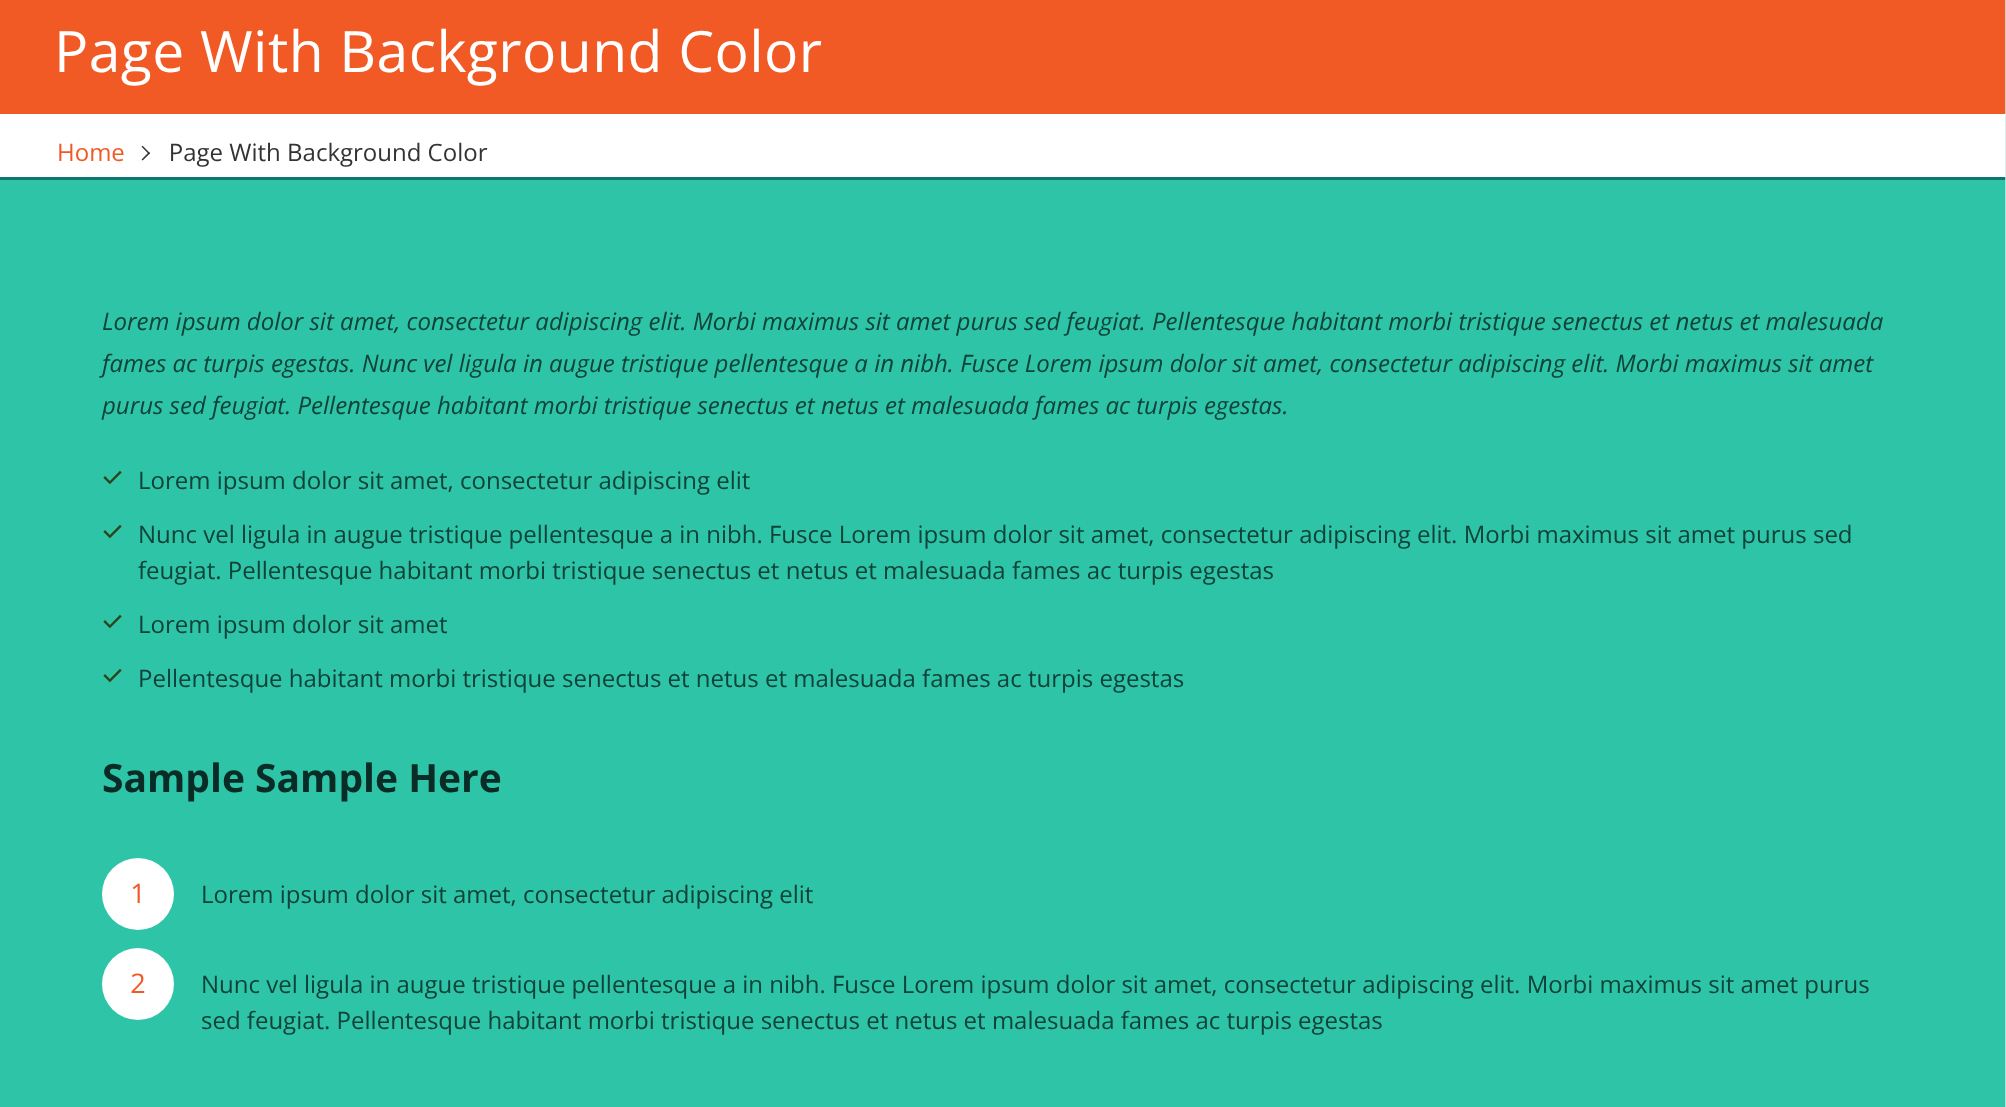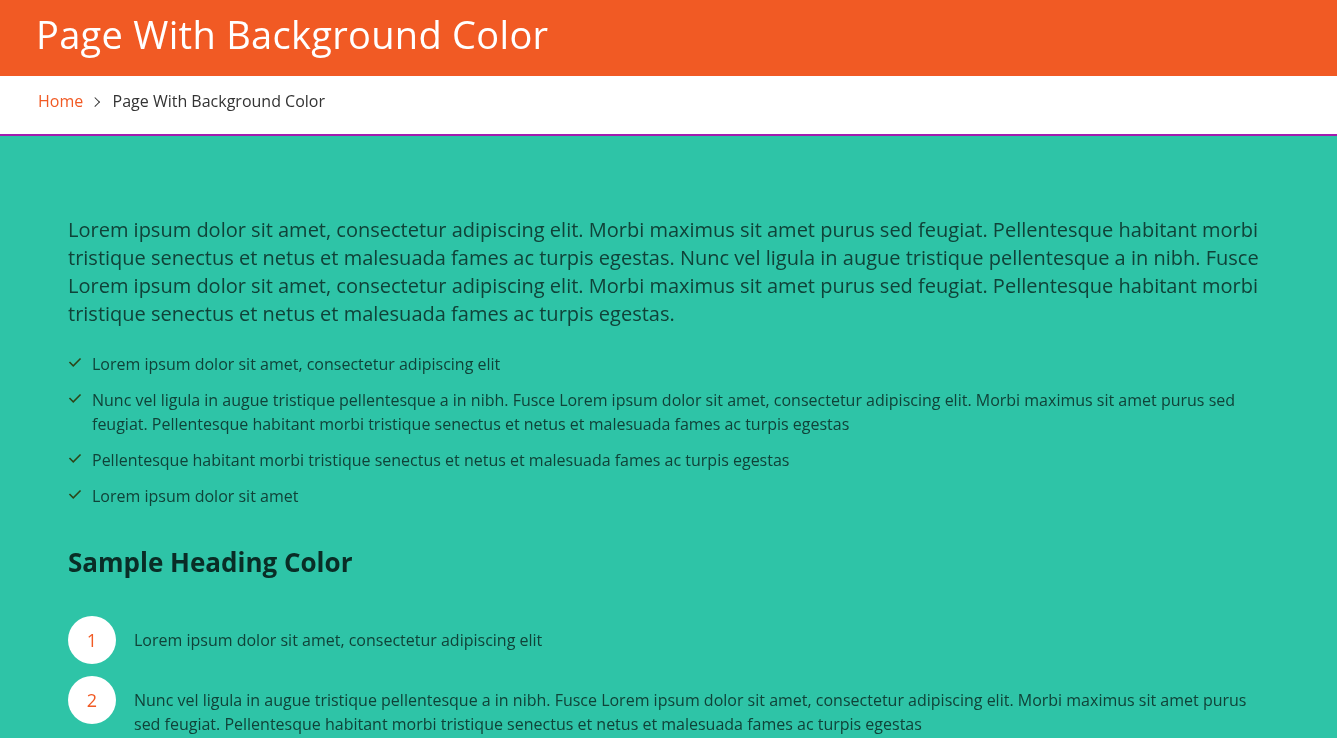--- a/index.html
+++ b/index.html
@@ -18,22 +18,22 @@
   .page-title {
     color: #fff;
     font-size: 38px;
     font-weight: 400;
     letter-spacing: 0.3px;
   }
 
   
   .breadcrumb-bar {
     background: #fff;
-    padding: 14px 36px 22px 38px;
-    border-bottom: 2px solid #a21caf;
+    padding: 14px 36px 6px 38px;
+    border-bottom: 2px solid #0f766e;
     font-size: 16px;
   }
   .breadcrumb-home {
     color: #f15a24;
     text-decoration: none;
   }
   .breadcrumb-sep {
     display: inline-block;
     margin: 0 8px 0 6px;
     border: solid #333;
@@ -45,25 +45,26 @@
     color: #333;
   }
 
   
   .content {
     background: #2ec4a7;
     padding: 80px 68px 10px 68px;
     min-height: 630px;
   }
   .para {
-    font-size: 20px;
+    font-size: 16px;
     line-height: 28px;
     color: #515756;
     margin-bottom: 24px;
     mix-blend-mode: multiply;
+    font-style: italic;
   }
 
   
   .checklist { list-style: none; margin-bottom: 36px; }
   .checklist li {
     position: relative;
     padding-left: 24px;
     font-size: 16px;
     line-height: 24px;
     color: #515756;
@@ -141,31 +142,31 @@
     <li>
       <svg class="check-icon" viewBox="0 0 16 16">
           <path fill="currentColor" d="M13.7 3.3 6 11 2.3 7.3 1 8.6l5 5 9-9z"></path>
         </svg>
       <span>Nunc vel ligula in augue tristique pellentesque a in nibh. Fusce Lorem ipsum dolor sit amet, consectetur adipiscing elit. Morbi maximus sit amet purus sed feugiat. Pellentesque habitant morbi tristique senectus et netus et malesuada fames ac turpis egestas</span>
     </li>
     <li>
       <svg class="check-icon" viewBox="0 0 16 16">
           <path fill="currentColor" d="M13.7 3.3 6 11 2.3 7.3 1 8.6l5 5 9-9z"></path>
         </svg>
-      <span>Pellentesque habitant morbi tristique senectus et netus et malesuada fames ac turpis egestas</span>
+      <span>Lorem ipsum dolor sit amet</span>
     </li>
     <li>
       <svg class="check-icon" viewBox="0 0 16 16">
           <path fill="currentColor" d="M13.7 3.3 6 11 2.3 7.3 1 8.6l5 5 9-9z"></path>
         </svg>
-      <span>Lorem ipsum dolor sit amet</span>
+      <span>Pellentesque habitant morbi tristique senectus et netus et malesuada fames ac turpis egestas</span>
     </li>
   </ul>
 
-  <h2 class="sample-heading">Sample Heading Color</h2>
+  <h2 class="sample-heading">Sample Sample Here</h2>
 
   <ol class="numlist">
     <li>
       <span class="num-badge">1</span>
       <span class="num-text">Lorem ipsum dolor sit amet, consectetur adipiscing elit</span>
     </li>
     <li>
       <span class="num-badge">2</span>
       <span class="num-text">Nunc vel ligula in augue tristique pellentesque a in nibh. Fusce Lorem ipsum dolor sit amet, consectetur adipiscing elit. Morbi maximus sit amet purus sed feugiat. Pellentesque habitant morbi tristique senectus et netus et malesuada fames ac turpis egestas</span>
     </li>

